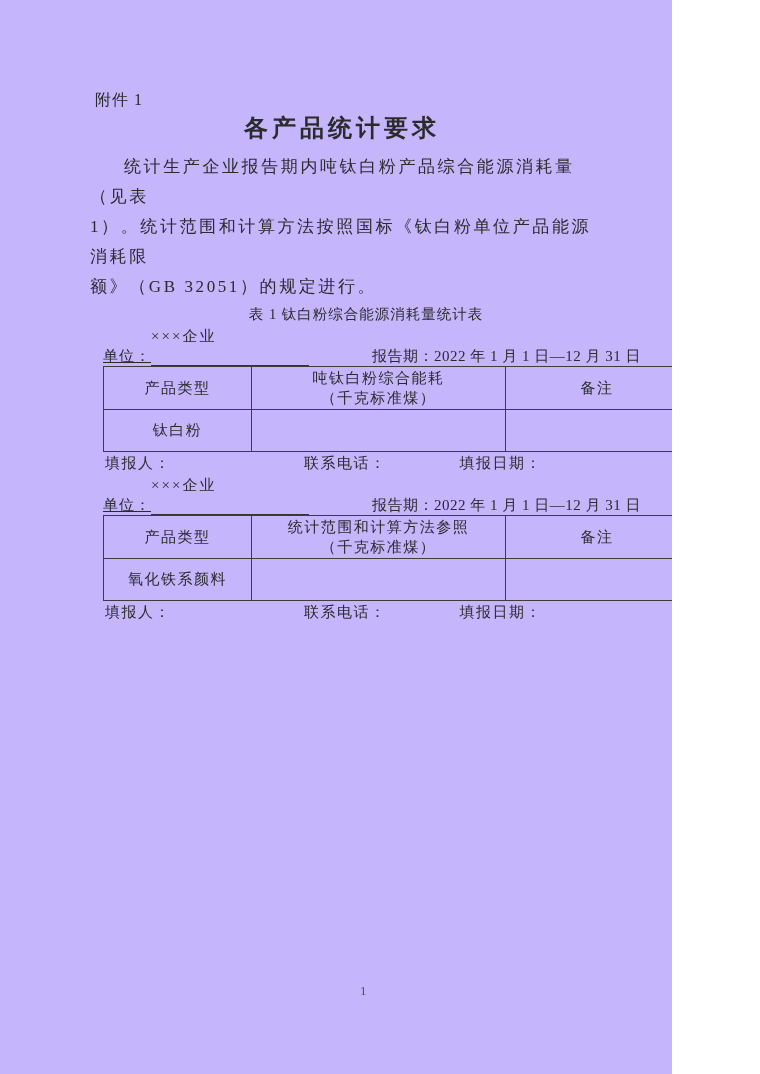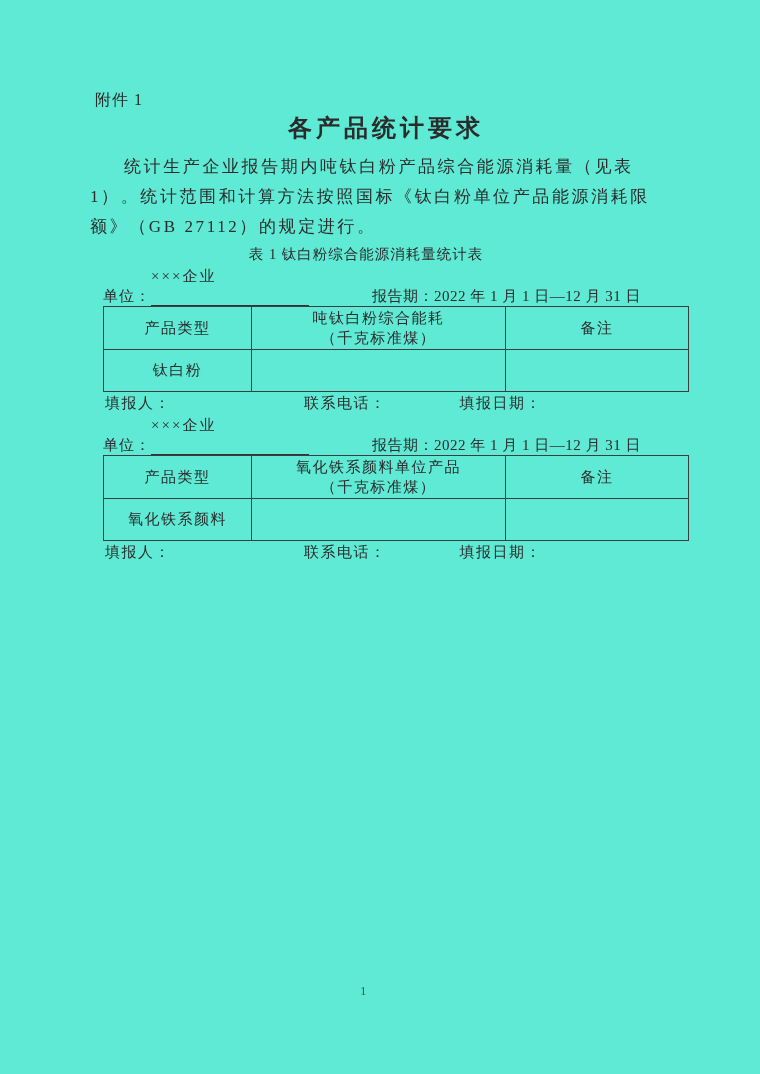--- a/index.html
+++ b/index.html
@@ -1,19 +1,19 @@
 <!DOCTYPE html>
 <html><head>
 <meta charset="utf-8">
 <style>
   html,body { margin:0; padding:0; background:#ffffff; }
   .page {
     position:relative;
-    width:760px; height:1074px;
-    background:#5eead4;
+    width:672px; height:1074px;
+    background:#c4b5fd;
     box-sizing:border-box;
     padding:90px 78px 0 90px;
     font-family:"Liberation Serif","DejaVu Serif",serif;
     color:#2b2b2b;
     overflow:hidden;
   }
   .attachment {
     font-size:16px; letter-spacing:1px; margin-left:5px;
   }
   .doc-title {
@@ -52,21 +52,21 @@
     transform:translateX(-28px);
   }
   .tbl-caption.second { margin-top:12px; }
   .unit-row {
     margin-top:2px;
     display:flex;
     align-items:flex-end;
     font-size:15px;
     line-height:20px;
   }
-  .unit-label { letter-spacing:1px; }
+  .unit-label { letter-spacing:1px;text-decoration:underline; }
   .unit-value {
     display:inline-block;
     min-width:158px;
     border-bottom:1.5px solid #333;
     letter-spacing:2px;
     padding-bottom:19px;
   }
   .report-period {
     margin-left:auto;
     padding-right:44px;
@@ -112,21 +112,21 @@
 <body>
 
 <div class="page">
 
   <div class="attachment">附件 1</div>
 
   <div class="doc-title">各产品统计要求</div>
 
   <div class="para">统计生产企业报告期内吨钛白粉产品综合能源消耗量（见表
 1）。统计范围和计算方法按照国标《钛白粉单位产品能源消耗限
-额》（GB 27112）的规定进行。</div>
+额》（GB 32051）的规定进行。</div>
 
   <div class="table-block">
     <div class="tbl-caption">表 1 钛白粉综合能源消耗量统计表</div>
     <div class="unit-row">
       <span class="unit-label">单位：</span>
         <span class="unit-value">×××企业</span>
       <span class="report-period">报告期：2022 年 1 月 1 日—12 月 31 日</span>
     </div>
     <table class="stat-table">
       <tbody>
@@ -153,21 +153,21 @@
   <div class="table-block">
     <div class="unit-row">
       <span class="unit-label">单位：</span>
         <span class="unit-value">×××企业</span>
       <span class="report-period">报告期：2022 年 1 月 1 日—12 月 31 日</span>
     </div>
     <table class="stat-table">
       <tbody>
           <tr class="hdr-row">
         <td class="col-product">产品类型</td>
-        <td class="col-energy"><span>氧化铁系颜料单位产品</span><br><span>（千克标准煤）</span></td>
+        <td class="col-energy"><span>统计范围和计算方法参照</span><br><span>（千克标准煤）</span></td>
         <td class="col-remark">备注</td>
       </tr>
       <tr class="data-row">
         <td>氧化铁系颜料</td>
         <td></td>
         <td></td>
       </tr>
     </tbody>
       </table>
     <div class="tbl-footer">

